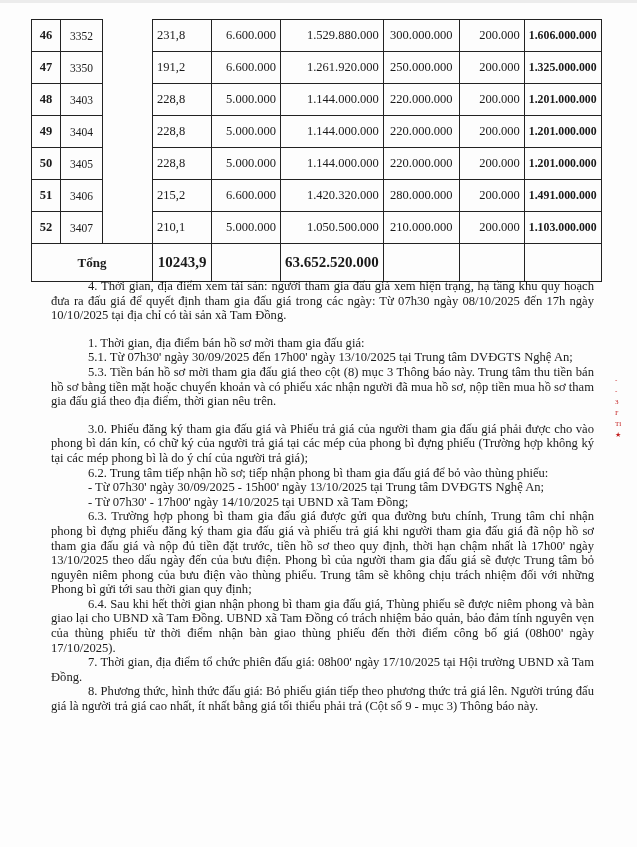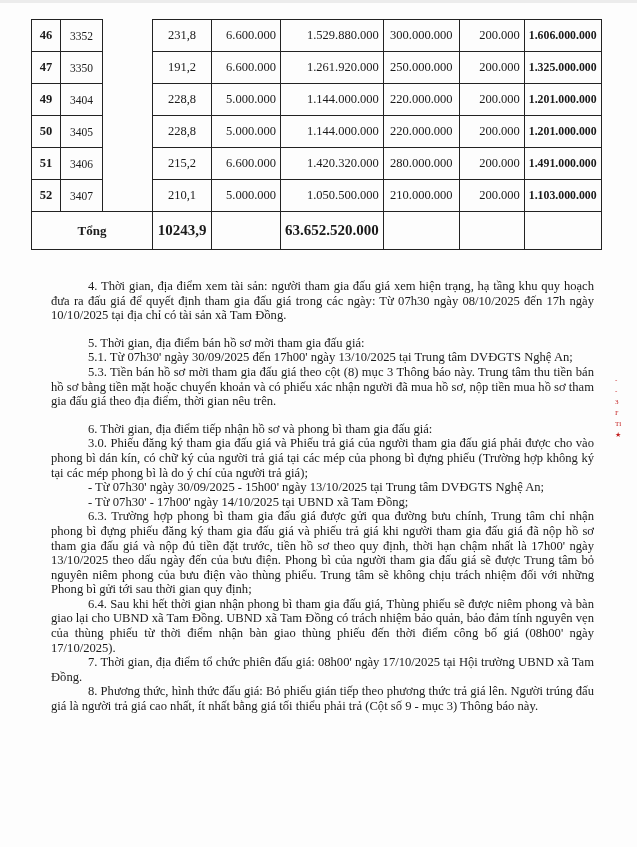--- a/index.html
+++ b/index.html
@@ -4,21 +4,21 @@
 <style>
   html, body { margin:0; padding:0; }
   body { width:637px; height:847px; background:#fdfdfd; position:relative; overflow:hidden;
          font-family:"Liberation Serif", "DejaVu Serif", serif; color:#1a1a1a; }
   .page-edge { position:absolute; top:0; left:0; right:0; height:3px; background:#ececec; }
   table.lots { position:absolute; left:31px; top:19px; border-collapse:collapse; font-size:12.5px; }
   table.lots td { border:1.3px solid #222; height:31px; padding:0 4px; white-space:nowrap; }
   td.c-stt { width:20px; text-align:center; font-weight:bold; }
   td.c-lot { width:33px; text-align:center; font-size:11.5px; }
   td.c-gap { width:41px; border-top:none !important; border-bottom:none !important; }
-  td.c-area { width:50px; text-align:center;margin-left:8px; }
+  td.c-area { width:50px; text-align:left;margin-left:8px; }
   td.c-price { width:60px; text-align:right; }
   td.c-total { width:74px; text-align:right; }
   td.c-deposit { width:67px; text-align:center; }
   td.c-fee { width:56px; text-align:right; }
   td.c-final { width:66px; text-align:right; font-weight:bold; font-size:11.8px; }
   tr.sum td { height:37px; }
   td.sum-label { text-align:center; font-weight:bold; font-size:13px; }
   td.sum-area, td.sum-total { font-weight:bold; font-size:15px; text-align:center; }
   .body-text { position:absolute; left:51px; top:279px; width:543px; font-size:12.6px; line-height:14.6px; text-align:justify; }
   .body-text p { margin:0; }
@@ -47,20 +47,31 @@
       <tr>
         <td class="c-stt">47</td>
         <td class="c-lot">3350</td>
         <td class="c-gap"></td>
         <td class="c-area">191,2</td>
         <td class="c-price">6.600.000</td>
         <td class="c-total">1.261.920.000</td>
         <td class="c-deposit">250.000.000</td>
         <td class="c-fee">200.000</td>
         <td class="c-final">1.325.000.000</td>
+      </tr>
+      <tr>
+        <td class="c-stt">48</td>
+        <td class="c-lot">3403</td>
+        <td class="c-gap"></td>
+        <td class="c-area">228,8</td>
+        <td class="c-price">5.000.000</td>
+        <td class="c-total">1.144.000.000</td>
+        <td class="c-deposit">220.000.000</td>
+        <td class="c-fee">200.000</td>
+        <td class="c-final">1.201.000.000</td>
       </tr>
       <tr>
         <td class="c-stt">49</td>
         <td class="c-lot">3404</td>
         <td class="c-gap"></td>
         <td class="c-area">228,8</td>
         <td class="c-price">5.000.000</td>
         <td class="c-total">1.144.000.000</td>
         <td class="c-deposit">220.000.000</td>
         <td class="c-fee">200.000</td>
@@ -107,26 +118,26 @@
         <td></td>
         <td></td>
         <td></td>
       </tr>
     </tbody>
 </table>
 
 <div class="body-text">
   <p class="ind">4. Thời gian, địa điểm xem tài sản: người tham gia đấu giá xem hiện trạng, hạ tầng khu quy hoạch đưa ra đấu giá để quyết định tham gia đấu giá trong các ngày: Từ 07h30 ngày 08/10/2025 đến 17h ngày 10/10/2025 tại địa chỉ có tài sản xã Tam Đồng.</p>
   <div class="gap"></div>
-  <p class="ind">5. Thời gian, địa điểm bán hồ sơ mời tham gia đấu giá:</p>
+  <p class="ind">1. Thời gian, địa điểm bán hồ sơ mời tham gia đấu giá:</p>
   <p class="ind">5.1. Từ 07h30' ngày 30/09/2025 đến 17h00' ngày 13/10/2025 tại Trung tâm DVĐGTS Nghệ An;</p>
   <p class="ind">5.3. Tiền bán hồ sơ mời tham gia đấu giá theo cột (8) mục 3 Thông báo này. Trung tâm thu tiền bán hồ sơ bằng tiền mặt hoặc chuyển khoản và có phiếu xác nhận người đã mua hồ sơ, nộp tiền mua hồ sơ tham gia đấu giá theo địa điểm, thời gian nêu trên.</p>
   <div class="gap"></div>
-  <p class="ind">6. Thời gian, địa điểm tiếp nhận hồ sơ và  phong bì tham gia đấu giá:</p>
   <p class="ind">3.0. Phiếu đăng ký tham gia đấu giá và Phiếu trả giá của người tham gia đấu giá phải được cho vào phong bì dán kín, có chữ ký của người trả giá tại các mép của phong bì đựng phiếu (Trường hợp không ký tại các mép phong bì là do ý chí của người trả giá);</p>
+  <p class="ind">6.2. Trung tâm tiếp nhận hồ sơ; tiếp nhận phong bì tham gia đấu giá để bỏ vào thùng phiếu:</p>
   <p class="ind">- Từ 07h30' ngày 30/09/2025 - 15h00' ngày 13/10/2025 tại Trung tâm DVĐGTS Nghệ An;</p>
   <p class="ind">- Từ 07h30' - 17h00' ngày 14/10/2025 tại UBND xã Tam Đồng;</p>
   <p class="ind">6.3. Trường hợp phong bì tham gia đấu giá được gửi qua đường bưu chính, Trung tâm chỉ nhận phong bì đựng phiếu đăng ký tham gia đấu giá và phiếu trả giá  khi người tham gia đấu giá đã nộp hồ sơ tham gia đấu giá và nộp đủ tiền đặt trước, tiền hồ sơ theo quy định, thời hạn chậm nhất là 17h00' ngày 13/10/2025 theo dấu ngày đến của bưu điện. Phong bì của người tham gia đấu giá sẽ được Trung tâm bỏ nguyên niêm phong của bưu điện vào thùng phiếu. Trung tâm sẽ không chịu trách nhiệm đối với những Phong bì gửi tới sau thời gian quy định;</p>
   <p class="ind">6.4. Sau khi hết thời gian nhận phong bì tham gia đấu giá, Thùng phiếu sẽ được niêm phong và bàn giao lại cho  UBND xã Tam Đồng. UBND xã Tam Đồng có trách nhiệm bảo quản, bảo đảm tính nguyên vẹn của thùng phiếu từ thời điểm nhận bàn giao thùng phiếu đến thời điểm công bố giá (08h00' ngày 17/10/2025).</p>
   <p class="ind">7. Thời gian, địa điểm tổ chức phiên đấu giá: 08h00' ngày 17/10/2025 tại Hội trường UBND xã Tam Đồng.</p>
   <p class="ind">8. Phương thức, hình thức đấu giá: Bỏ phiếu gián tiếp theo phương thức trả giá lên. Người trúng đấu giá là người trả giá cao nhất, ít nhất bằng giá tối thiểu phải trả (Cột số 9 - mục 3) Thông báo này.</p>
 </div>
 
 <div class="marks">
   <div>-</div>

